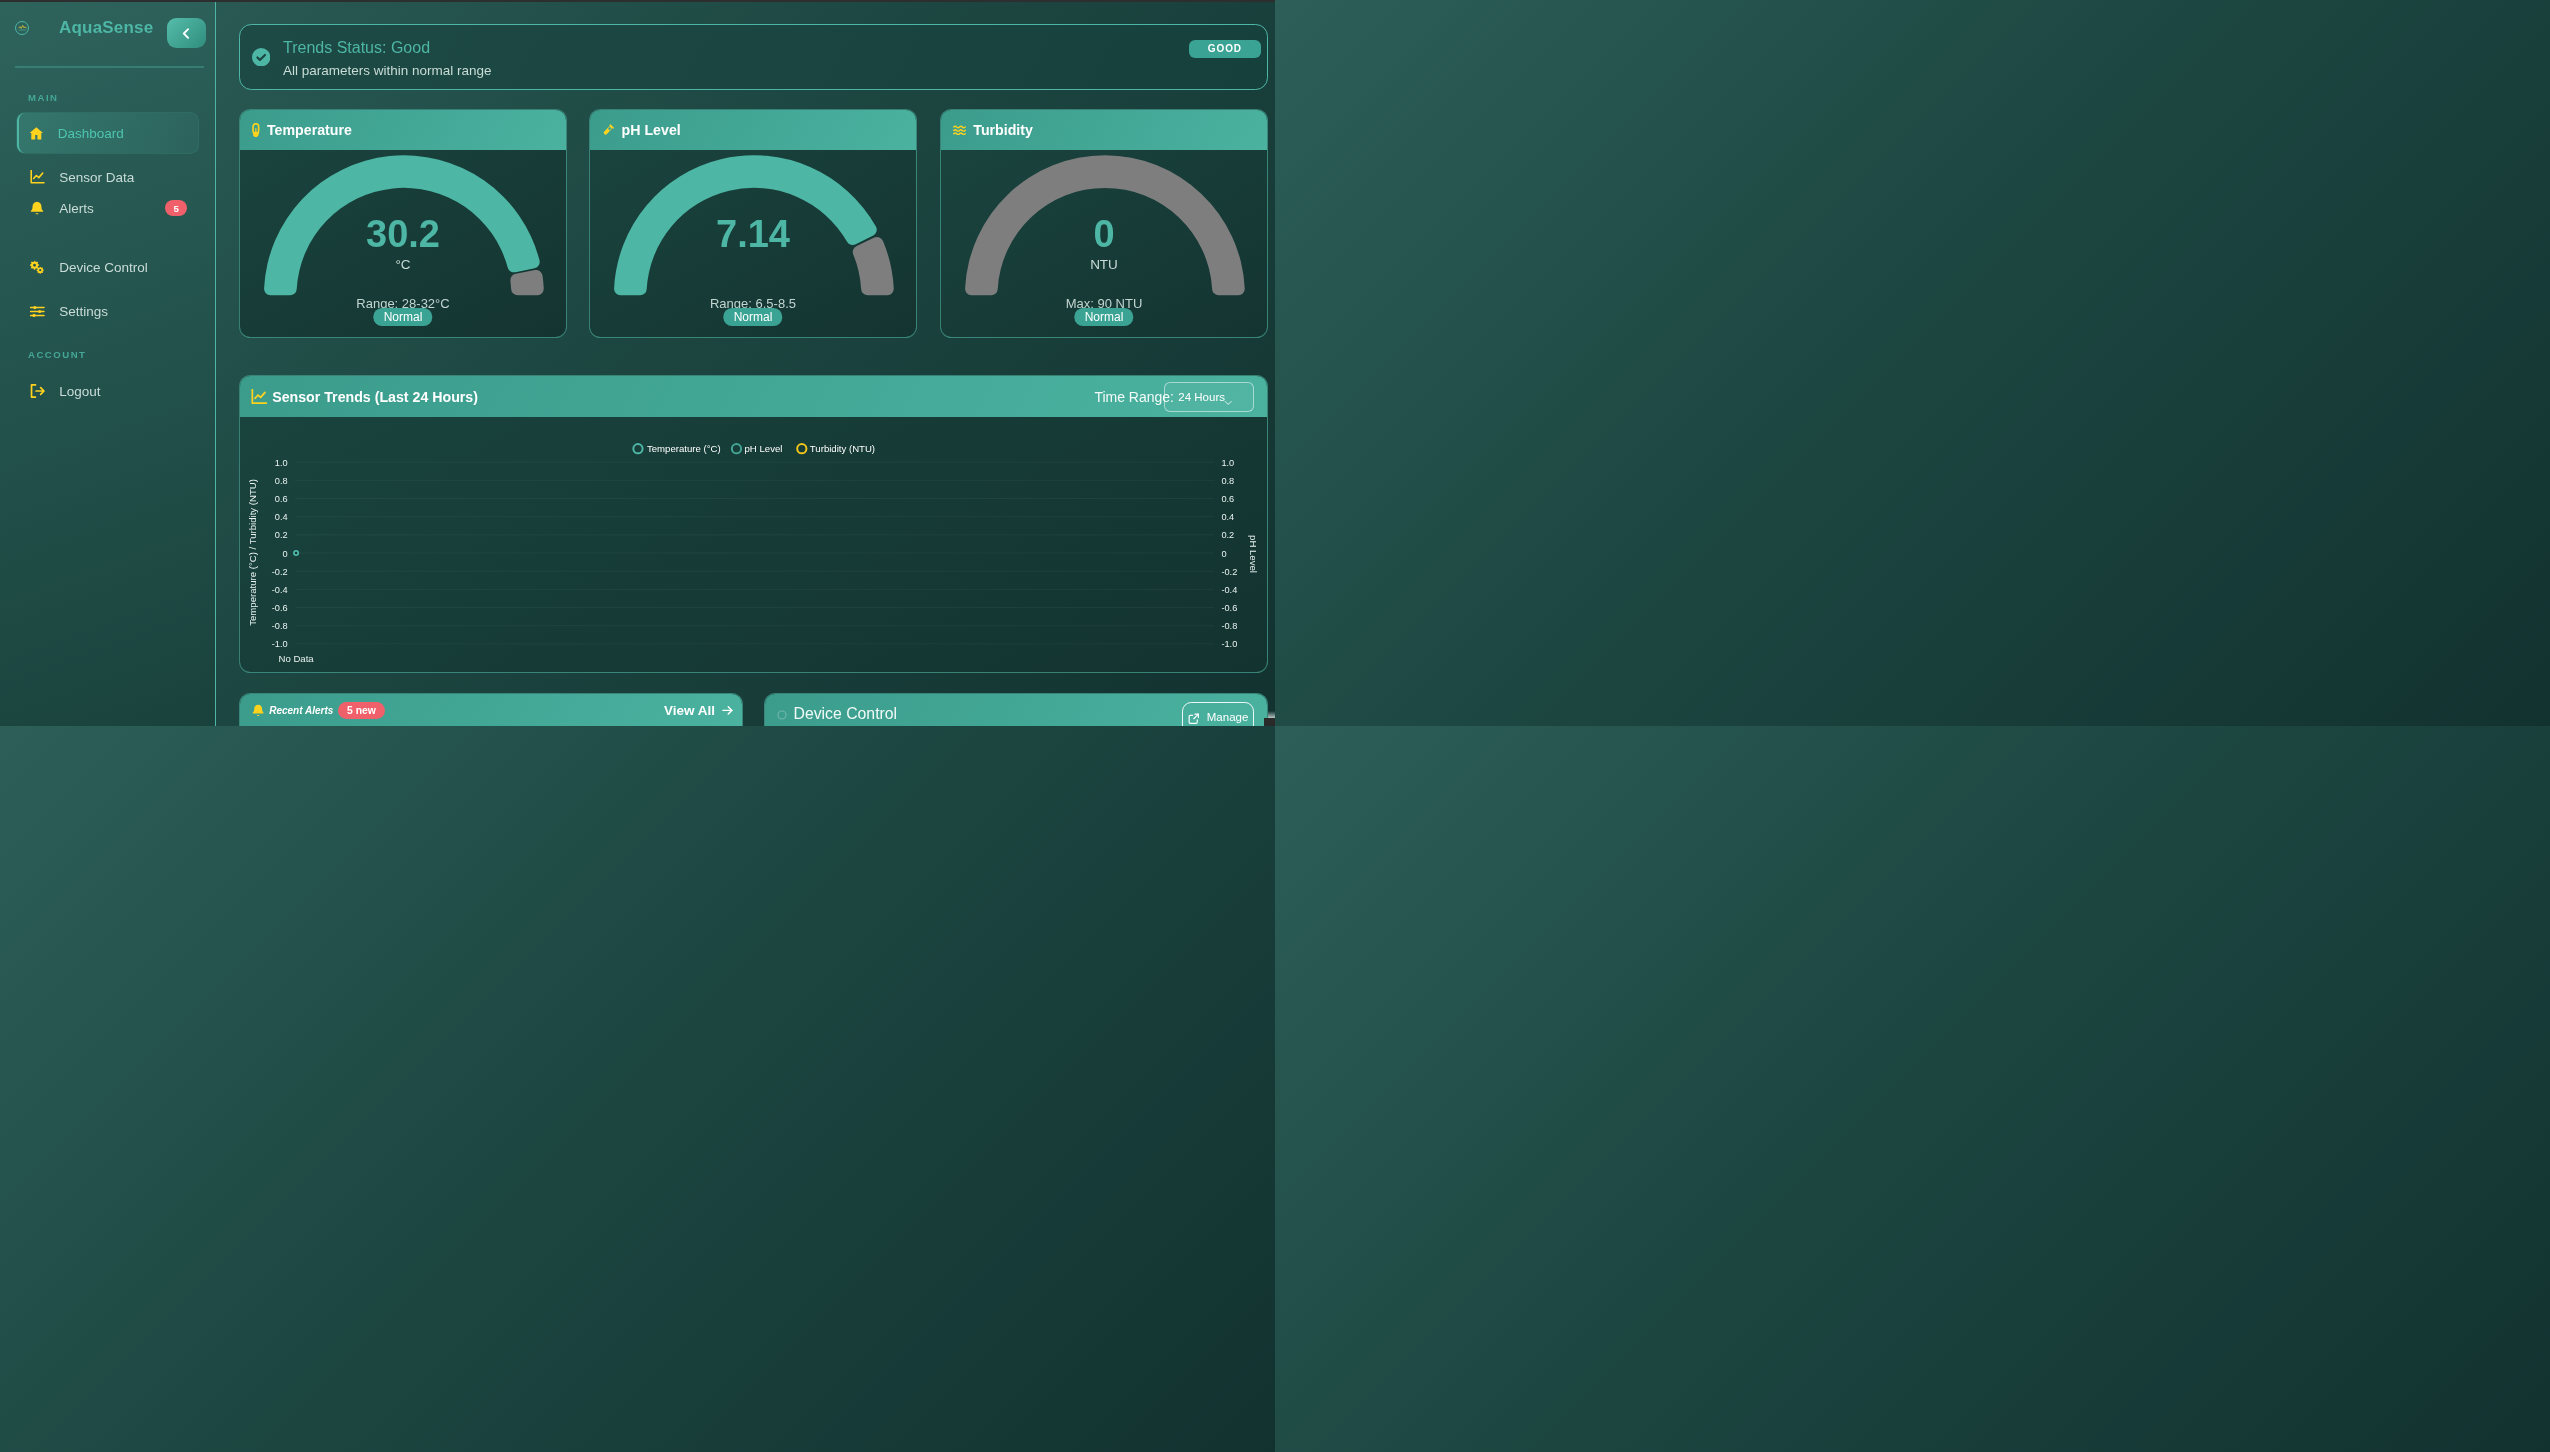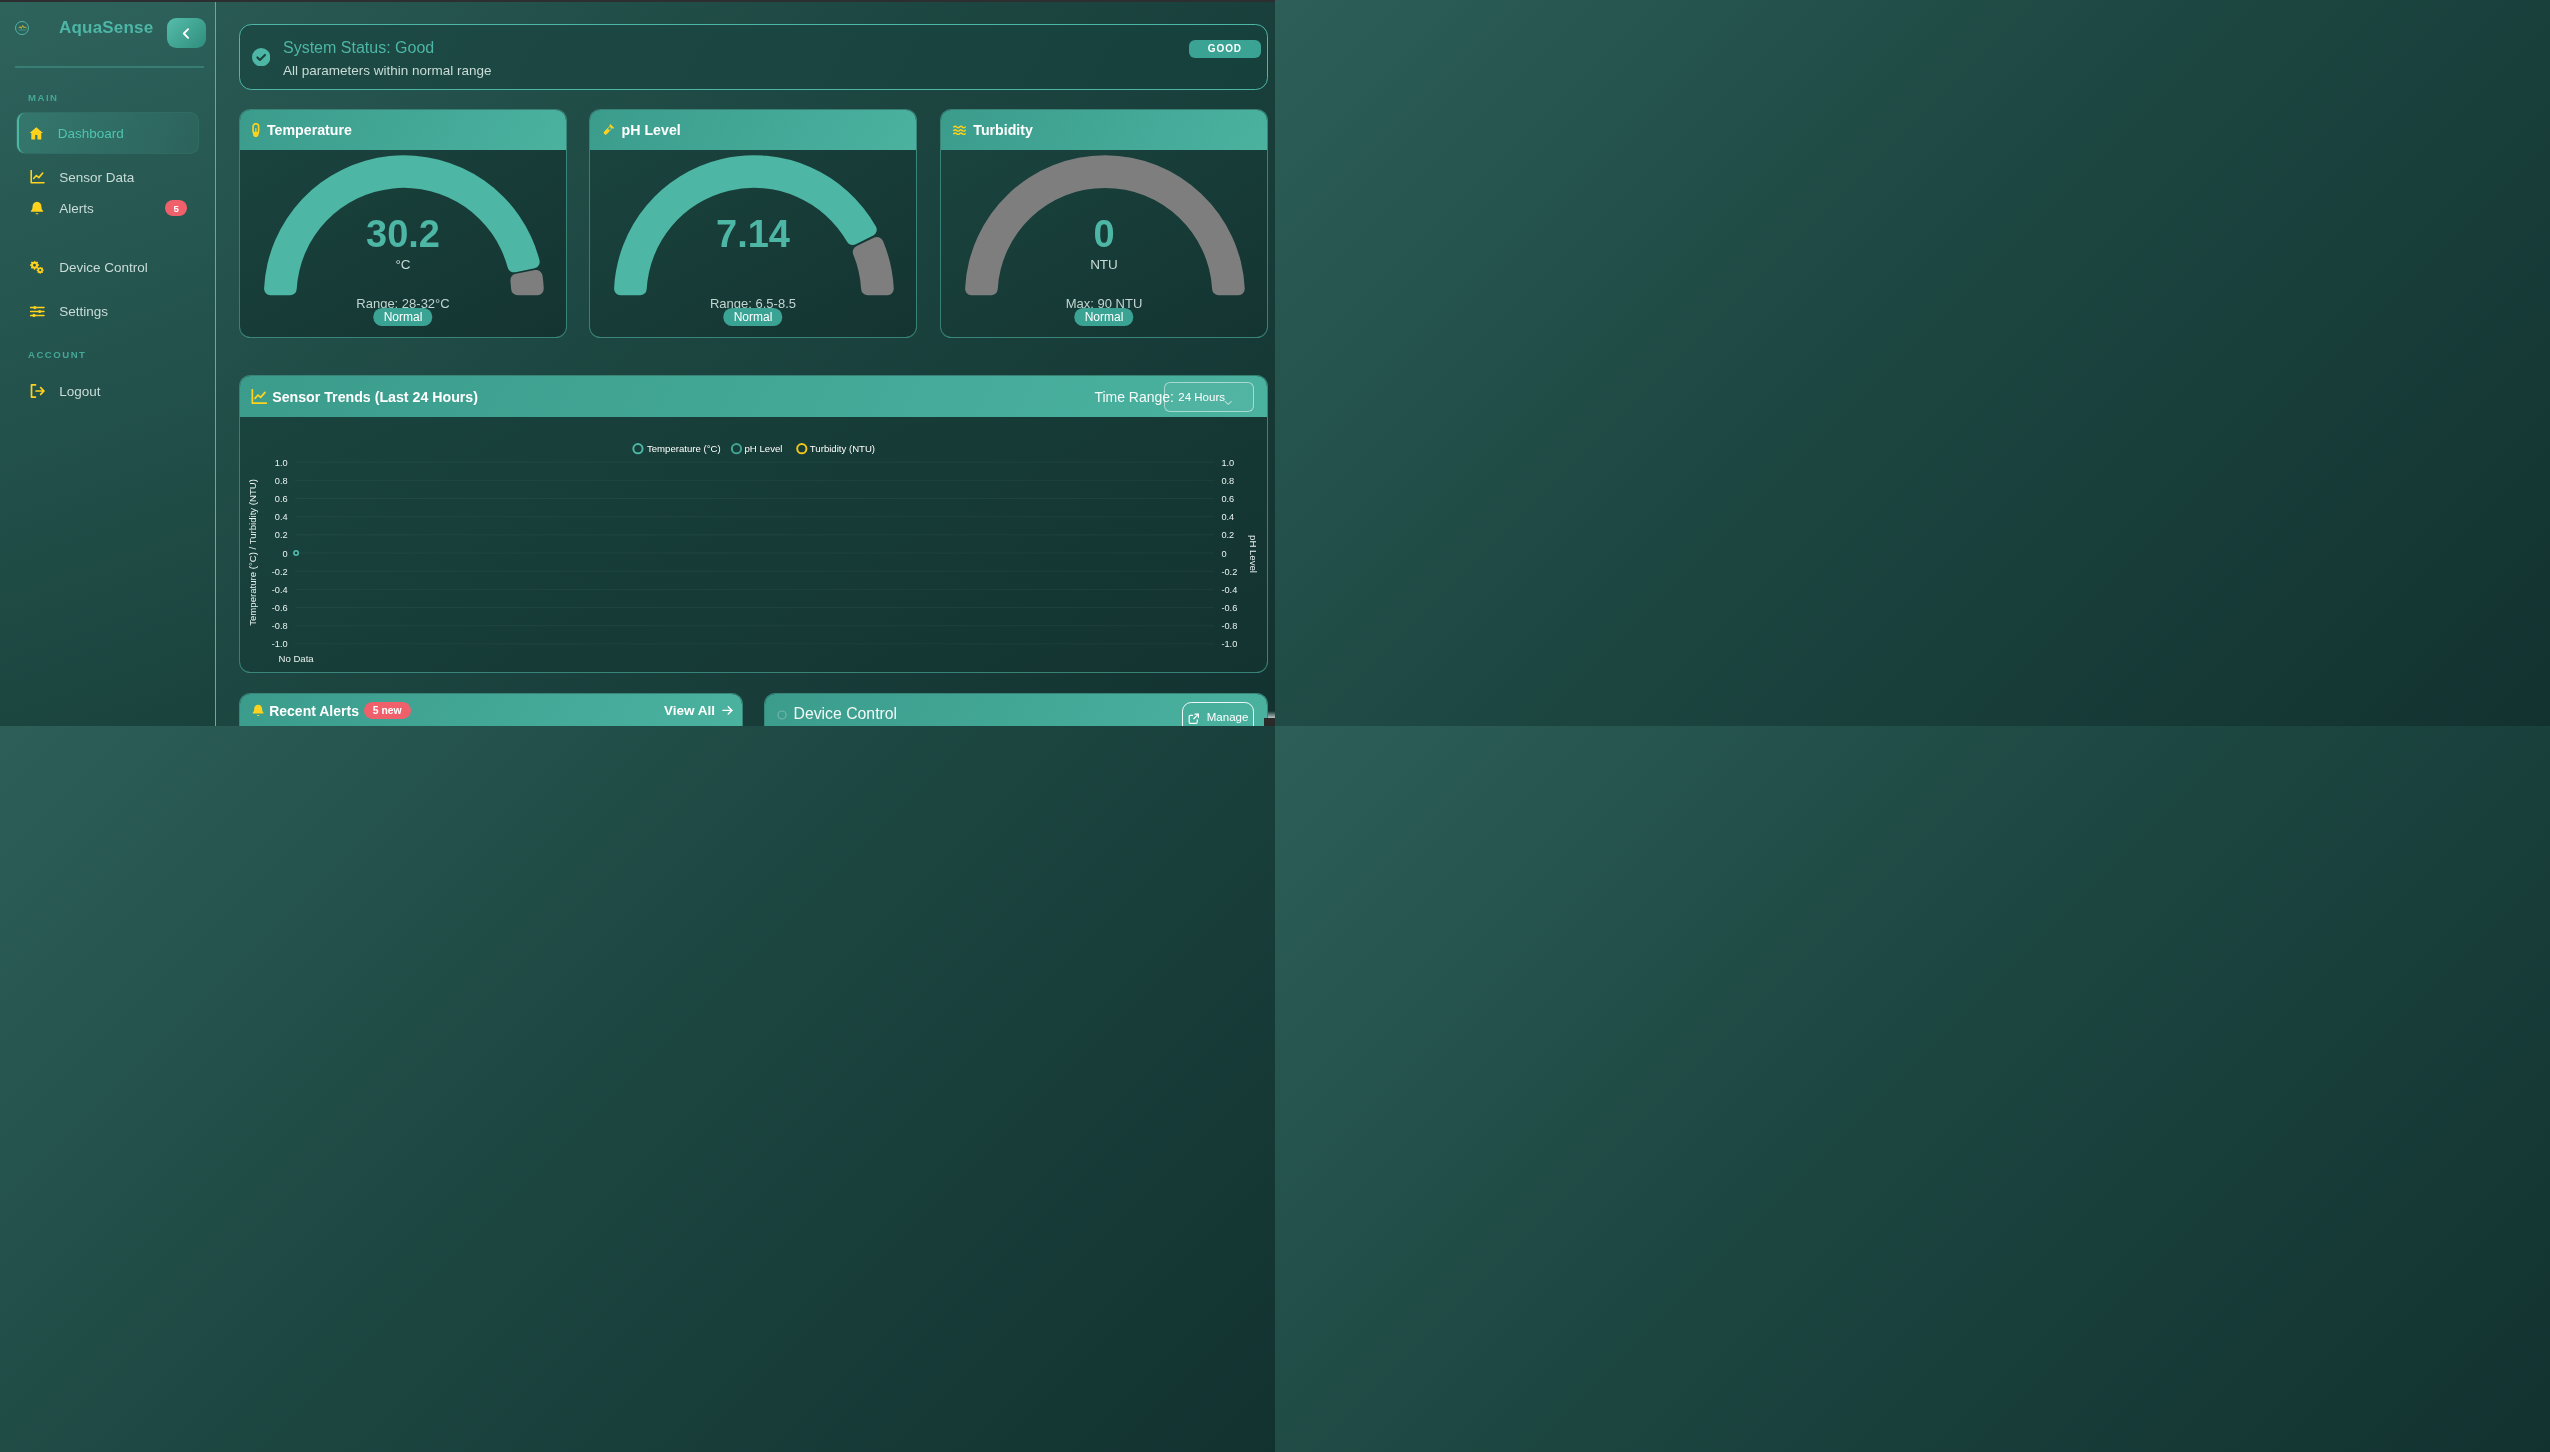--- a/index.html
+++ b/index.html
@@ -173,21 +173,21 @@
     </div>
   </div>
 
   <div id="banner">
     <div class="checkwrap">
       <svg width="18.4" height="18.4" viewBox="0 0 44 44">
         <circle cx="22" cy="22" r="22" fill="#4db6a5"></circle>
         <path d="M13 22.5 l6 6 l12 -12" fill="none" stroke="#1b4540" stroke-width="5.2" stroke-linecap="round" stroke-linejoin="round"></path>
       </svg>
     </div>
-    <div class="bannertitle">System Status: Good</div>
+    <div class="bannertitle">Trends Status: Good</div>
     <div class="bannersub">All parameters within normal range</div>
     <div class="goodbadge">GOOD</div>
   </div>
 
   <div class="gcard card-border" style="left:239px;">
     <div class="ghead">
       <span class="hic">
         <svg width="7.7" height="14.6" viewBox="0 0 12 23">
           <rect x="1.6" y="1.2" width="8.8" height="16" rx="4.4" fill="none" stroke="#ffd21e" stroke-width="2.6"></rect>
           <circle cx="6" cy="17.8" r="4.4" fill="#ffd21e"></circle>
@@ -322,21 +322,21 @@
   </div>
 
   <div id="alertcard" class="bcard card-border">
     <div class="bhead">
       <span style="margin-left:11.5px; margin-right:5.4px; display:flex;">
         <svg width="12.3" height="13" viewBox="0 0 22 23">
           <path d="M11 1 c4.4 0 7 3.4 7 7.5 c0 4 1.4 5.8 2.6 7 c0.6 0.6 0.2 1.5 -0.7 1.5 H2.1 c-0.9 0 -1.3 -0.9 -0.7 -1.5 c1.2 -1.2 2.6 -3 2.6 -7 C4 4.4 6.6 1 11 1 Z" fill="#ffd21e"></path>
           <path d="M8.4 19.5 a2.8 2.8 0 0 0 5.2 0 Z" fill="#ffd21e"></path>
         </svg>
       </span>
-      <span style="color:#fff; font-weight:bold; font-size:14px;">Recent Alerts</span>
+      <span style="color:#fff; font-weight:bold; font-size:10px;font-style:italic;">Recent Alerts</span>
       <span style="margin-left:4.6px; background:#f0606b; color:#fff; font-weight:bold; font-size:10.4px; height:17.7px; padding:0 9.2px; border-radius:9.2px; display:flex; align-items:center;">5 new</span>
       <span style="position:absolute; right:8.5px; color:#fff; font-weight:bold; font-size:13.5px; display:flex; align-items:center;">View All
         <svg width="11.5" height="10.8" viewBox="0 0 24 20" fill="none" stroke="#fff" stroke-width="3" stroke-linecap="round" stroke-linejoin="round" style="margin-left:7px;">
           <path d="M2 10 h19"></path>
           <path d="M13 2.5 l7.5 7.5 l-7.5 7.5"></path>
         </svg>
       </span>
     </div>
     <div style="position:absolute; top:33px; left:0; width:100%; height:15.4px; background:#132f2c;"></div>
   </div>

